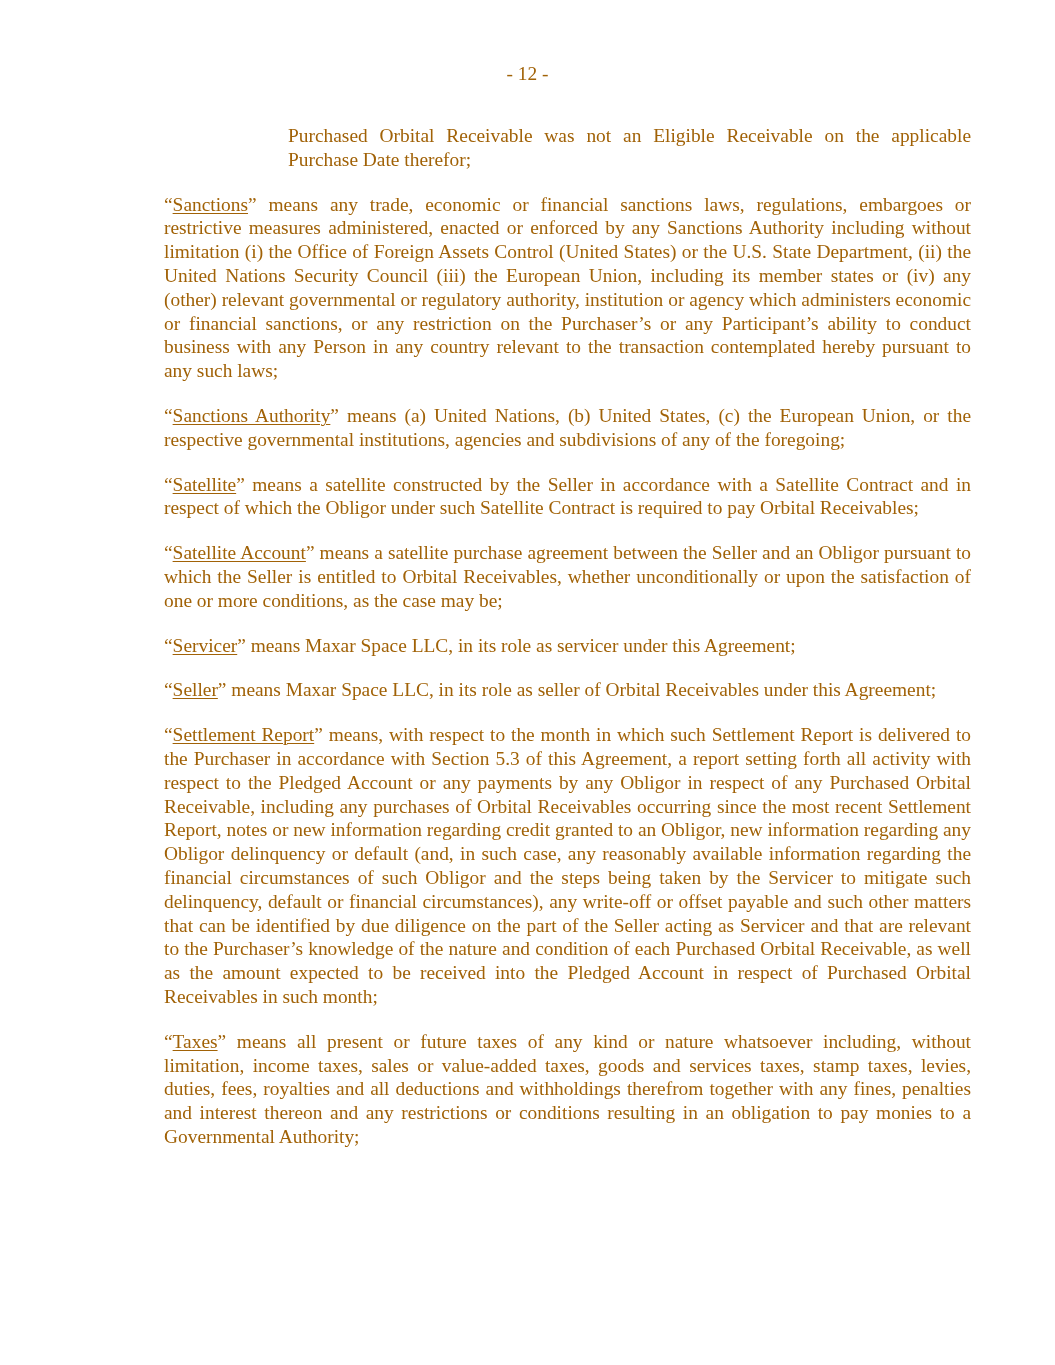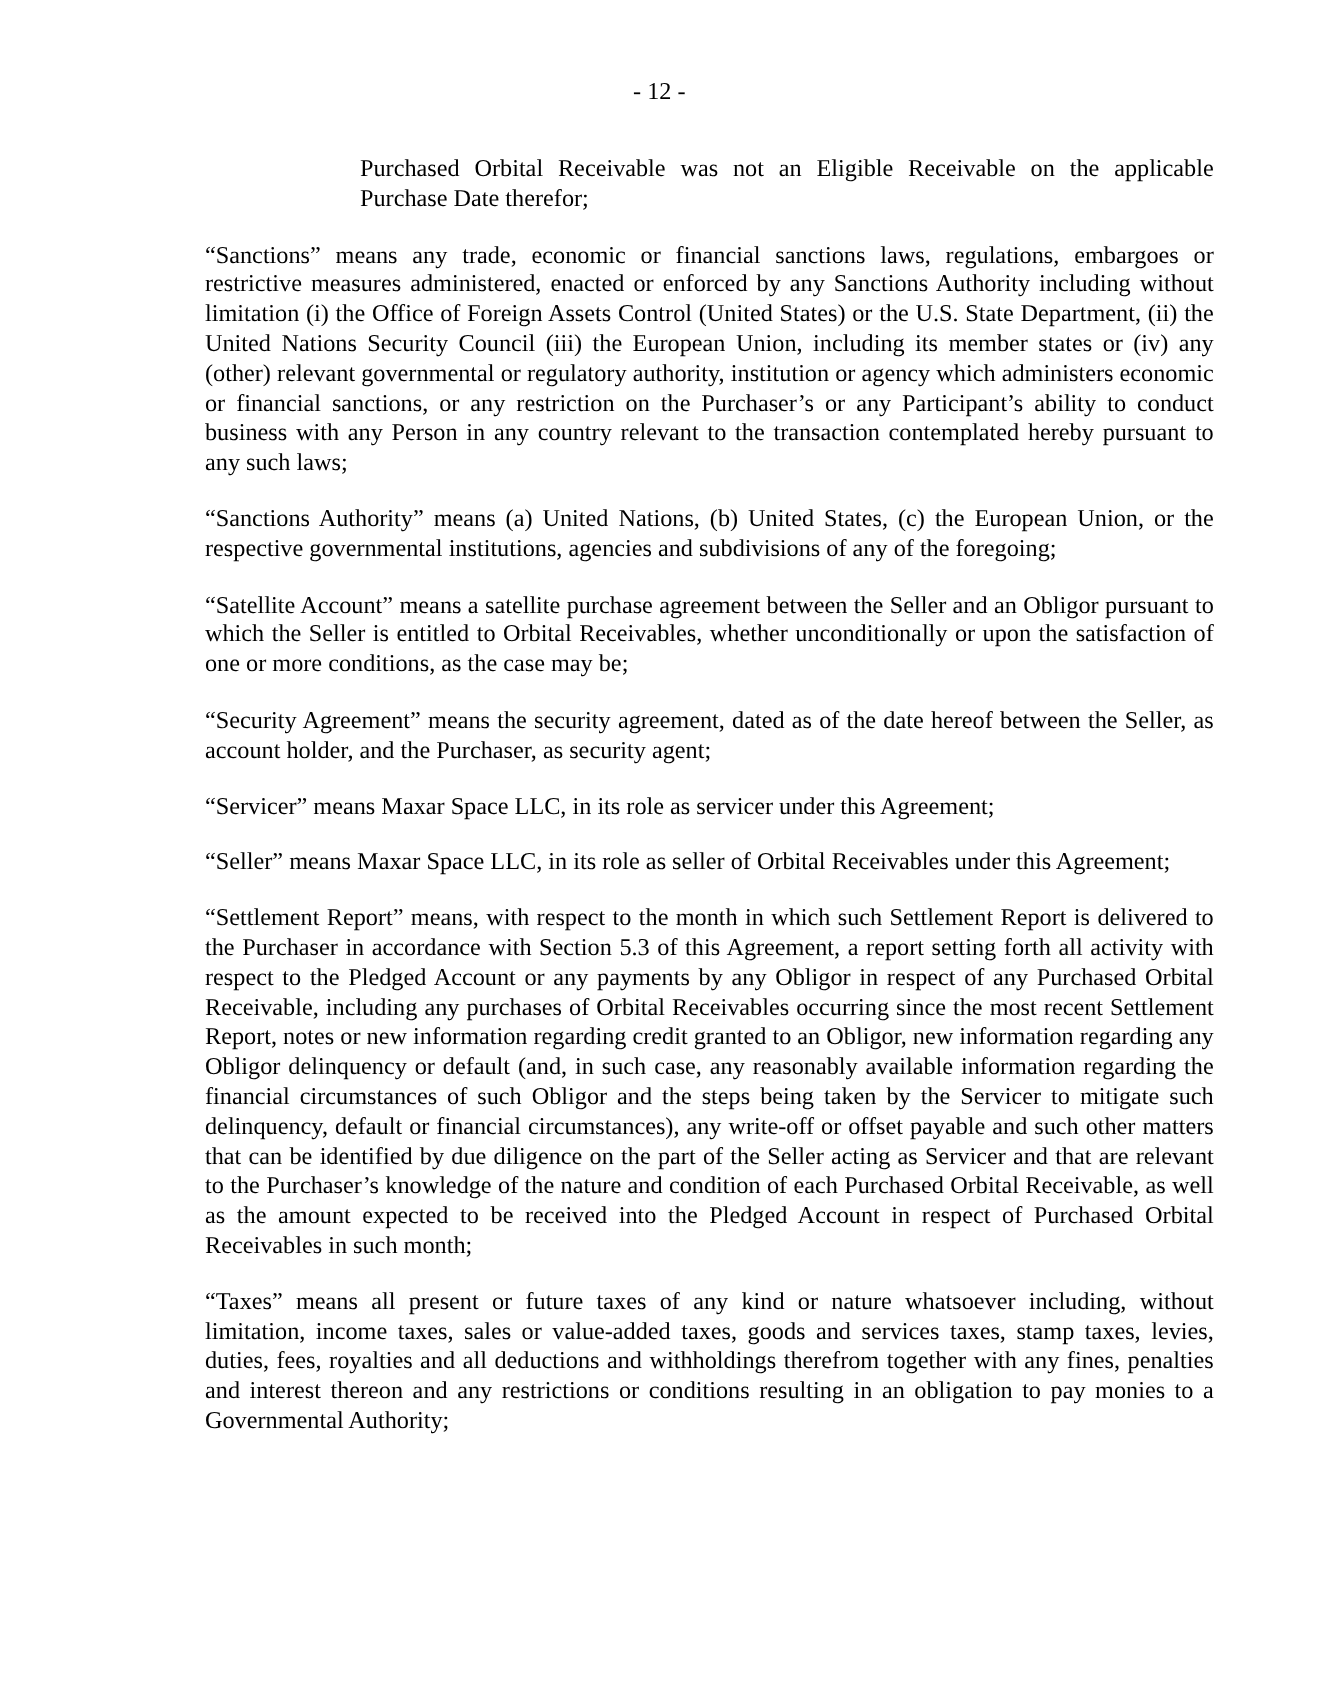--- a/index.html
+++ b/index.html
@@ -1,57 +1,57 @@
 <!DOCTYPE html>
 <html><head>
   <meta charset="utf-8">
   <style>
     html, body { margin: 0; padding: 0; background: #ffffff; }
     body { width: 1055px; height: 1365px; position: relative; overflow: hidden; }
     .page {
       position: absolute; left: 0; top: 0; width: 1055px; height: 1365px;
       font-family: "Liberation Serif", "DejaVu Serif", serif;
-      color: #000000;
+      color: #a16207;
       font-size: 19.4px;
       line-height: 23.8px;
     }
     .page-number {
       position: absolute; top: 62px; left: 0; width: 1055px;
       text-align: center;
     }
     .body {
       position: absolute; left: 124px; top: 124px; width: 807px; margin-left: 40px;
     }
     .para {
       margin: 0 0 21px 0;
       text-align: justify;
       text-justify: inter-word;
     }
     .para.cont {
       margin-left: 124px;
     }
-    .term { text-underline-offset: 2px; text-decoration-thickness: 1px; }
+    .term { text-decoration: underline; text-underline-offset: 2px; text-decoration-thickness: 1px; }
   </style>
 </head>
 <body>
 
 <div class="page">
   <div class="page-number">- 12 -</div>
 
   <div class="body">
     <p class="para cont">Purchased Orbital Receivable was not an Eligible Receivable on the applicable Purchase Date therefor;</p>
 
     <p class="para"><span>“</span><span class="term">Sanctions</span><span>”</span><span> means any trade, economic or financial sanctions laws, regulations, embargoes or restrictive measures administered, enacted or enforced by any Sanctions Authority including without limitation (i) the Office of Foreign Assets Control (United States) or the U.S. State Department, (ii) the United Nations Security Council (iii) the European Union, including its member states or (iv) any (other) relevant governmental or regulatory authority, institution or agency which administers economic or financial sanctions, or any restriction on the Purchaser’s or any Participant’s ability to conduct business with any Person in any country relevant to the transaction contemplated hereby pursuant to any such laws;</span></p>
 
     <p class="para"><span>“</span><span class="term">Sanctions Authority</span><span>”</span><span> means (a) United Nations, (b) United States, (c) the European Union, or the respective governmental institutions, agencies and subdivisions of any of the foregoing;</span></p>
 
+    <p class="para"><span>“</span><span class="term">Satellite</span><span>”</span><span> means a satellite constructed by the Seller in accordance with a Satellite Contract and in respect of which the Obligor under such Satellite Contract is required to pay Orbital Receivables;</span></p>
 
     <p class="para"><span>“</span><span class="term">Satellite Account</span><span>”</span><span> means a satellite purchase agreement between the Seller and an Obligor pursuant to which the Seller is entitled to Orbital Receivables, whether unconditionally or upon the satisfaction of one or more conditions, as the case may be;</span></p>
 
-    <p class="para"><span>“</span><span class="term">Security Agreement</span><span>”</span><span> means the security agreement, dated as of the date hereof between the Seller, as account holder, and the Purchaser, as security agent;</span></p>
 
     <p class="para"><span>“</span><span class="term">Servicer</span><span>”</span><span> means Maxar Space LLC, in its role as servicer under this Agreement;</span></p>
 
     <p class="para"><span>“</span><span class="term">Seller</span><span>”</span><span> means Maxar Space LLC, in its role as seller of Orbital Receivables under this Agreement;</span></p>
 
     <p class="para"><span>“</span><span class="term">Settlement Report</span><span>”</span><span> means, with respect to the month in which such Settlement Report is delivered to the Purchaser in accordance with Section 5.3 of this Agreement, a report setting forth all activity with respect to the Pledged Account or any payments by any Obligor in respect of any Purchased Orbital Receivable, including any purchases of Orbital Receivables occurring since the most recent Settlement Report, notes or new information regarding credit granted to an Obligor, new information regarding any Obligor delinquency or default (and, in such case, any reasonably available information regarding the financial circumstances of such Obligor and the steps being taken by the Servicer to mitigate such delinquency, default or financial circumstances), any write-off or offset payable and such other matters that can be identified by due diligence on the part of the Seller acting as Servicer and that are relevant to the Purchaser’s knowledge of the nature and condition of each Purchased Orbital Receivable, as well as the amount expected to be received into the Pledged Account in respect of Purchased Orbital Receivables in such month;</span></p>
 
     <p class="para"><span>“</span><span class="term">Taxes</span><span>”</span><span> means all present or future taxes of any kind or nature whatsoever including, without limitation, income taxes, sales or value-added taxes, goods and services taxes, stamp taxes, levies, duties, fees, royalties and all deductions and withholdings therefrom together with any fines, penalties and interest thereon and any restrictions or conditions resulting in an obligation to pay monies to a Governmental Authority;</span></p>
   </div>
 </div>

